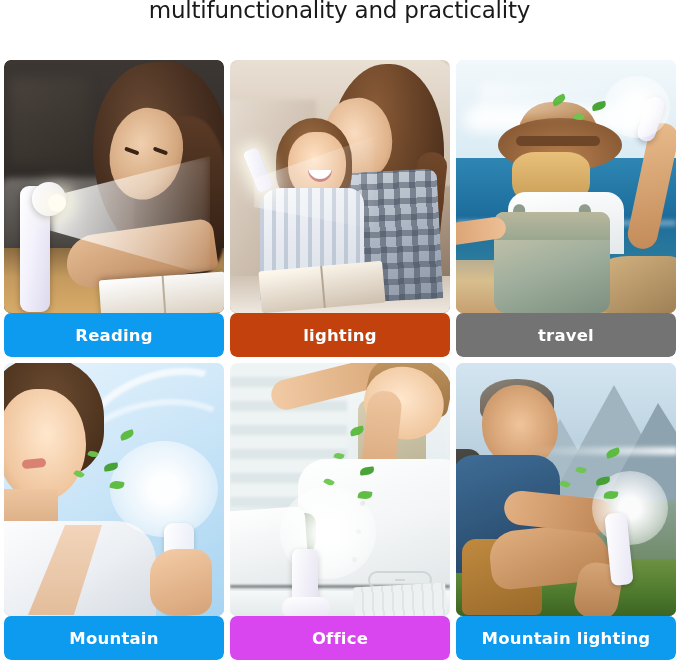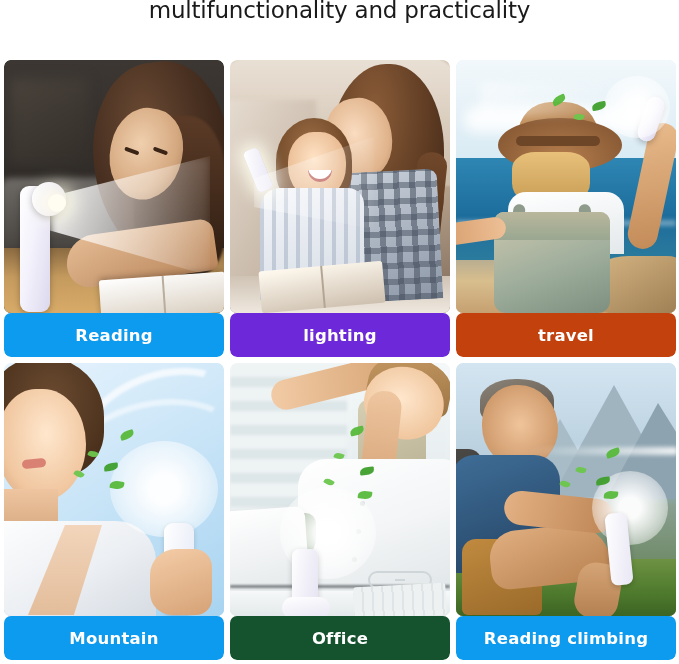--- a/index.html
+++ b/index.html
@@ -396,21 +396,21 @@
           <div class="lt-mom-shirt"></div>
           <div class="lt-kid-hair"></div>
           <div class="lt-kid-face"></div>
           <div class="lt-smile"></div>
           <div class="lt-kid-shirt"></div>
           <div class="lt-light"></div>
           <div class="beam" style="left:24px; top:70px; width:120px; height:110px; clip-path: polygon(0 44%, 100% 6%, 100% 90%, 0 70%); opacity:0.5;"></div>
           <div class="lt-book"></div>
         </div>
       </div>
-      <div class="label" style="background:#6d28d9">
+      <div class="label" style="background:#c2410c">
         <span>lighting</span>
       </div>
     </div>
 
     <div class="card">
       <div class="photo">
         <div class="scene s-travel">
           <div class="tv-sky"></div>
           <div class="tv-cloud"></div>
           <div class="tv-sea"></div>
@@ -429,21 +429,21 @@
           <div class="tv-packFlap"></div>
           <div class="tv-armL"></div>
           <div class="device" style="right:16px; top:36px; width:18px; height:46px; transform:rotate(18deg);"></div>
           <div class="blade" style="right:6px; top:16px; width:66px; height:62px;"></div>
           <div class="beam" style="left:24px; top:22px; width:130px; height:34px; opacity:0.55;"></div>
           <div class="leaf" style="left:96px; top:36px; transform:rotate(-26deg);"></div>
           <div class="leaf sm" style="left:118px; top:54px; transform:rotate(14deg);"></div>
           <div class="leaf dk" style="left:136px; top:42px; transform:rotate(-10deg);"></div>
         </div>
       </div>
-      <div class="label" style="background:#c2410c">
+      <div class="label" style="background:#737373">
         <span>travel</span>
       </div>
     </div>
 
     <div class="card">
       <div class="photo">
         <div class="scene s-outdoor">
           <div class="od-sky"></div>
           <div class="od-swirl"></div>
           <div class="od-swirl2"></div>
@@ -492,21 +492,21 @@
           <div class="blade of-fanblade"></div>
           <div class="of-fanbody"></div>
           <div class="of-fanfoot"></div>
           <div class="leaf" style="left:120px; top:64px; transform:rotate(-14deg);"></div>
           <div class="leaf sm" style="left:104px; top:90px; transform:rotate(18deg);"></div>
           <div class="leaf dk" style="left:130px; top:104px; transform:rotate(-4deg);"></div>
           <div class="leaf sm" style="left:94px; top:116px; transform:rotate(30deg);"></div>
           <div class="leaf" style="left:128px; top:128px; transform:rotate(8deg);"></div>
         </div>
       </div>
-      <div class="label" style="background:#14532d">
+      <div class="label" style="background:#d946ef">
         <span>Office</span>
       </div>
     </div>
 
     <div class="card">
       <div class="photo">
         <div class="scene s-mtn">
           <div class="mt-sky"></div>
           <div class="mt-peak3"></div>
           <div class="mt-peak1"></div>
@@ -525,18 +525,18 @@
           <div class="blade mt-fanblade"></div>
           <div class="mt-fan"></div>
           <div class="leaf" style="left:150px; top:86px; transform:rotate(-16deg);"></div>
           <div class="leaf sm" style="left:120px; top:104px; transform:rotate(20deg);"></div>
           <div class="leaf dk" style="left:140px; top:114px; transform:rotate(-6deg);"></div>
           <div class="leaf sm" style="left:104px; top:118px; transform:rotate(28deg);"></div>
           <div class="leaf" style="left:148px; top:128px; transform:rotate(6deg);"></div>
         </div>
       </div>
       <div class="label" style="background:#0d9bf0">
-        <span>Reading climbing</span>
+        <span>Mountain lighting</span>
       </div>
     </div>
 
   </div>
 </div>
 
 </body></html>

